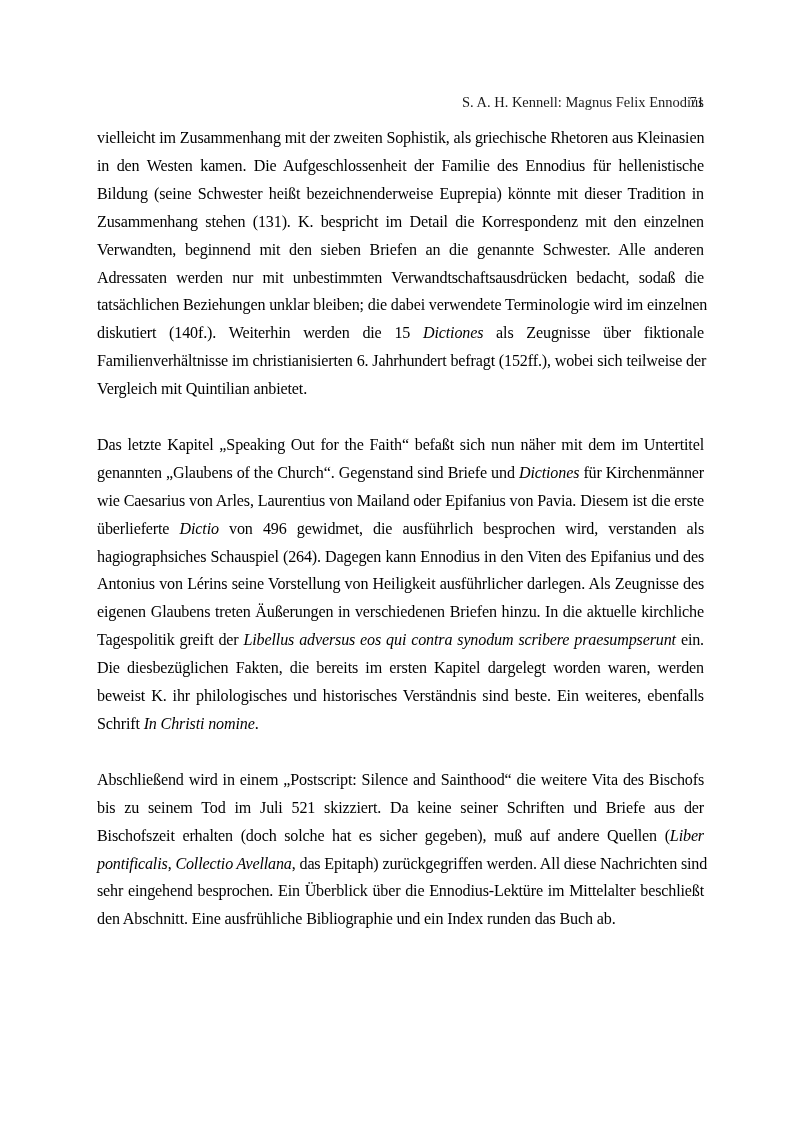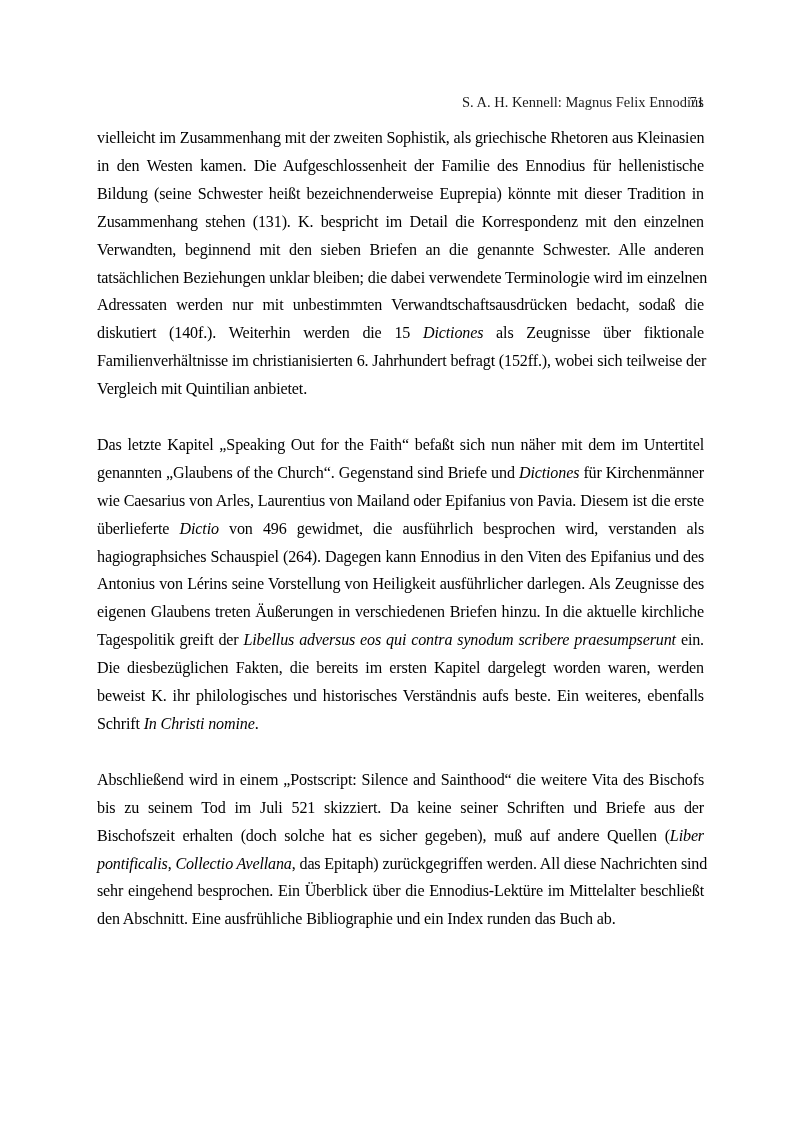--- a/index.html
+++ b/index.html
@@ -31,38 +31,38 @@
     <span class="pageno">71</span>
   </div>
 
   <div class="body">
     <div class="para">
         <span class="line"><span>vielleicht im Zusammenhang mit der zweiten Sophistik, als griechische Rhetoren aus Kleinasien</span></span>
         <span class="line"><span>in den Westen kamen. Die Aufgeschlossenheit der Familie des Ennodius für hellenistische</span></span>
         <span class="line"><span>Bildung (seine Schwester heißt bezeichnenderweise Euprepia) könnte mit dieser Tradition in</span></span>
         <span class="line"><span>Zusammenhang stehen (131). K. bespricht im Detail die Korrespondenz mit den einzelnen</span></span>
         <span class="line"><span>Verwandten, beginnend mit den sieben Briefen an die genannte Schwester. Alle anderen</span></span>
+        <span class="line"><span>Adressaten werden nur mit unbestimmten Verwandtschaftsausdrücken bedacht, sodaß die</span></span>
         <span class="line"><span>tatsächlichen Beziehungen unklar bleiben; die dabei verwendete Terminologie wird im einzelnen</span></span>
-        <span class="line"><span>Adressaten werden nur mit unbestimmten Verwandtschaftsausdrücken bedacht, sodaß die</span></span>
         <span class="line"><span>diskutiert (140f.). Weiterhin werden die 15 </span><em>Dictiones</em><span> als Zeugnisse über fiktionale</span></span>
         <span class="line"><span>Familienverhältnisse im christianisierten 6. Jahrhundert befragt (152ff.), wobei sich teilweise der</span></span>
         <span class="line last"><span>Vergleich mit Quintilian anbietet.</span></span>
       </div>
     <div class="gap"></div>
     <div class="para">
         <span class="line"><span>Das letzte Kapitel „Speaking Out for the Faith“ befaßt sich nun näher mit dem im Untertitel</span></span>
         <span class="line"><span>genannten „Glaubens of the Church“. Gegenstand sind Briefe und </span><em>Dictiones</em><span> für Kirchenmänner</span></span>
         <span class="line"><span>wie Caesarius von Arles, Laurentius von Mailand oder Epifanius von Pavia. Diesem ist die erste</span></span>
         <span class="line"><span>überlieferte </span><em>Dictio</em><span> von 496 gewidmet, die ausführlich besprochen wird, verstanden als</span></span>
         <span class="line"><span>hagiographsiches Schauspiel (264). Dagegen kann Ennodius in den Viten des Epifanius und des</span></span>
         <span class="line"><span>Antonius von Lérins seine Vorstellung von Heiligkeit ausführlicher darlegen. Als Zeugnisse des</span></span>
         <span class="line"><span>eigenen Glaubens treten Äußerungen in verschiedenen Briefen hinzu. In die aktuelle kirchliche</span></span>
         <span class="line"><span>Tagespolitik greift der </span><em>Libellus adversus eos qui contra synodum scribere praesumpserunt</em><span> ein.</span></span>
         <span class="line"><span>Die diesbezüglichen Fakten, die bereits im ersten Kapitel dargelegt worden waren, werden</span></span>
-        <span class="line"><span>beweist K. ihr philologisches und historisches Verständnis aufs beste. Ein weiteres, ebenfalls</span></span>
+        <span class="line"><span>beweist K. ihr philologisches und historisches Verständnis sind beste. Ein weiteres, ebenfalls</span></span>
         <span class="line last"><span>Schrift </span><em>In Christi nomine</em><span>.</span></span>
       </div>
     <div class="gap"></div>
     <div class="para">
         <span class="line"><span>Abschließend wird in einem „Postscript: Silence and Sainthood“ die weitere Vita des Bischofs</span></span>
         <span class="line"><span>bis zu seinem Tod im Juli 521 skizziert. Da keine seiner Schriften und Briefe aus der</span></span>
         <span class="line"><span>Bischofszeit erhalten (doch solche hat es sicher gegeben), muß auf andere Quellen (</span><em>Liber</em></span>
         <span class="line"><em>pontificalis</em><span>, </span><em>Collectio Avellana</em><span>, das Epitaph) zurückgegriffen werden. All diese Nachrichten sind</span></span>
         <span class="line"><span>sehr eingehend besprochen. Ein Überblick über die Ennodius-Lektüre im Mittelalter beschließt</span></span>
         <span class="line last"><span>den Abschnitt. Eine ausfrühliche Bibliographie und ein Index runden das Buch ab.</span></span>

